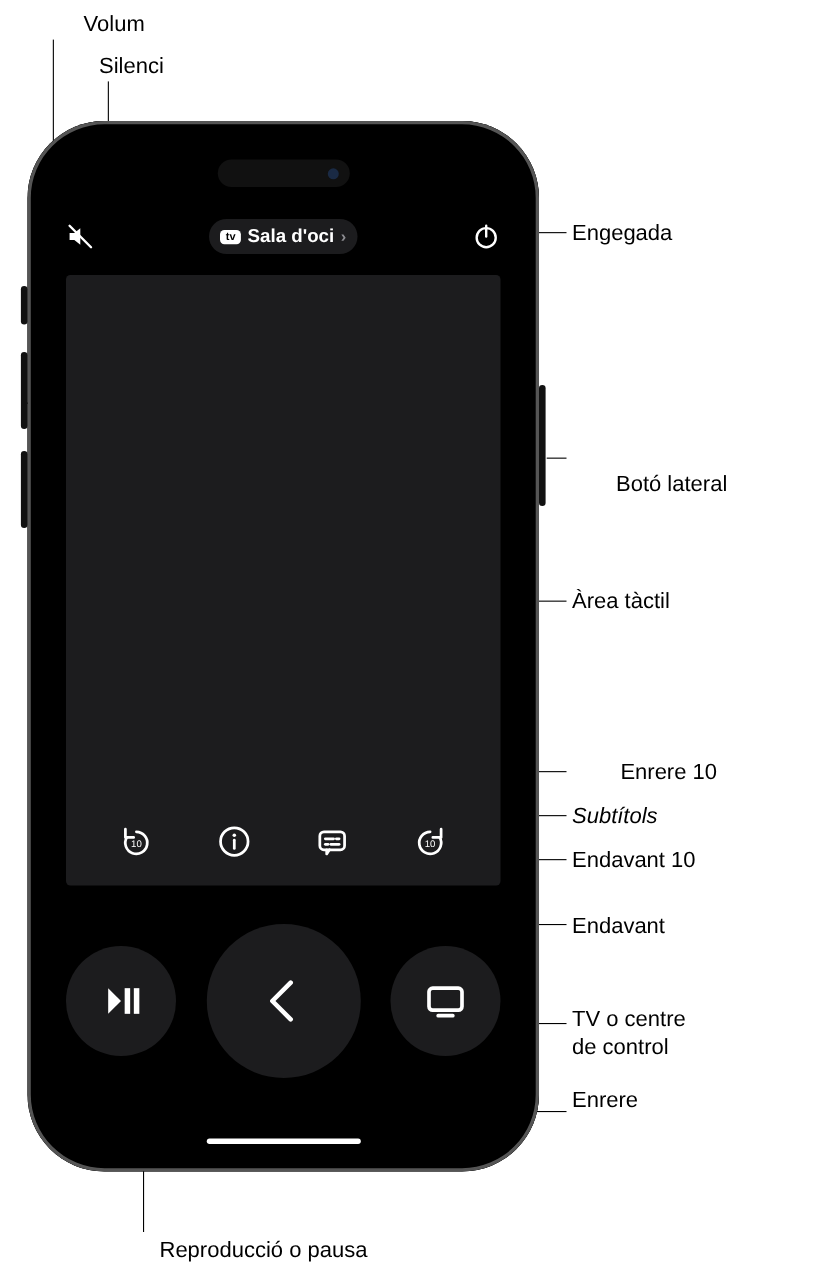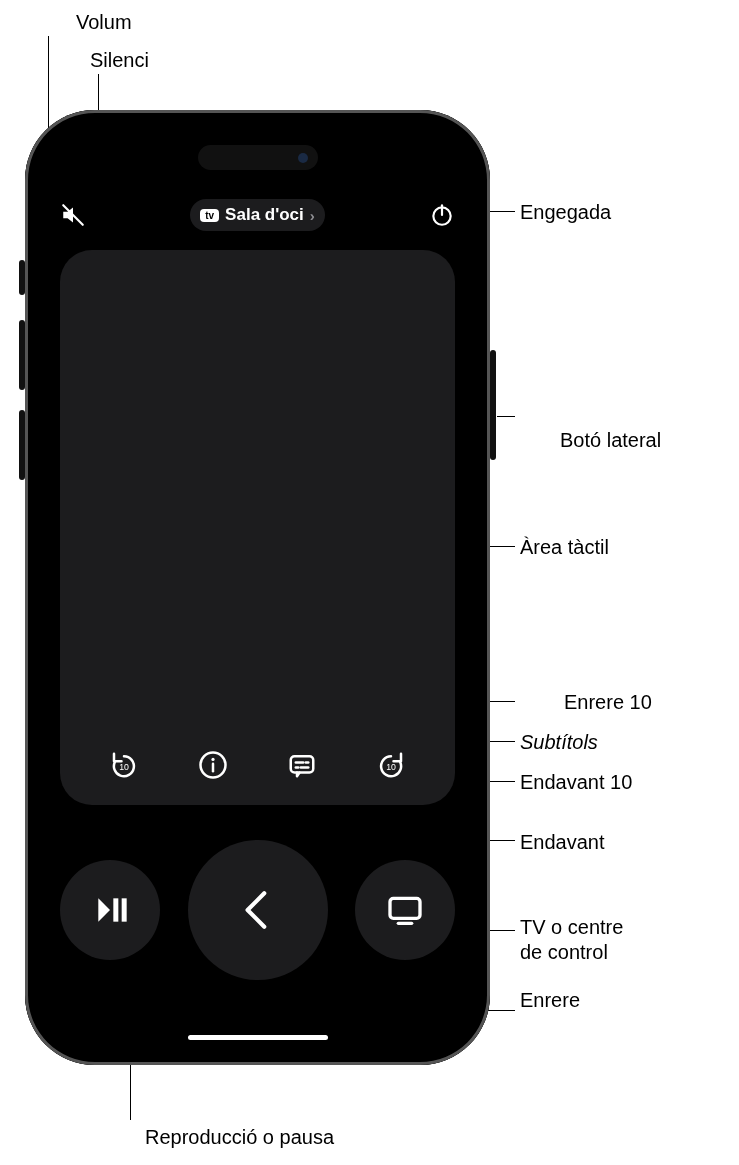--- a/index.html
+++ b/index.html
@@ -111,21 +111,21 @@
   .chev { font-size:15px; color:#8e8e93; }
 
   
   .touch-area {
     position: absolute;
     top: 140px;
     left: 35px;
     right: 35px;
     height: 555px;
     background: #1c1c1e;
-    border-radius: 32px;
+    border-radius: 4px;
   }
 
   
   .icon-row {
     position: absolute;
     left: 0; right: 0;
     bottom: 20px;
     display: flex;
     justify-content: space-around;
     align-items: center;

